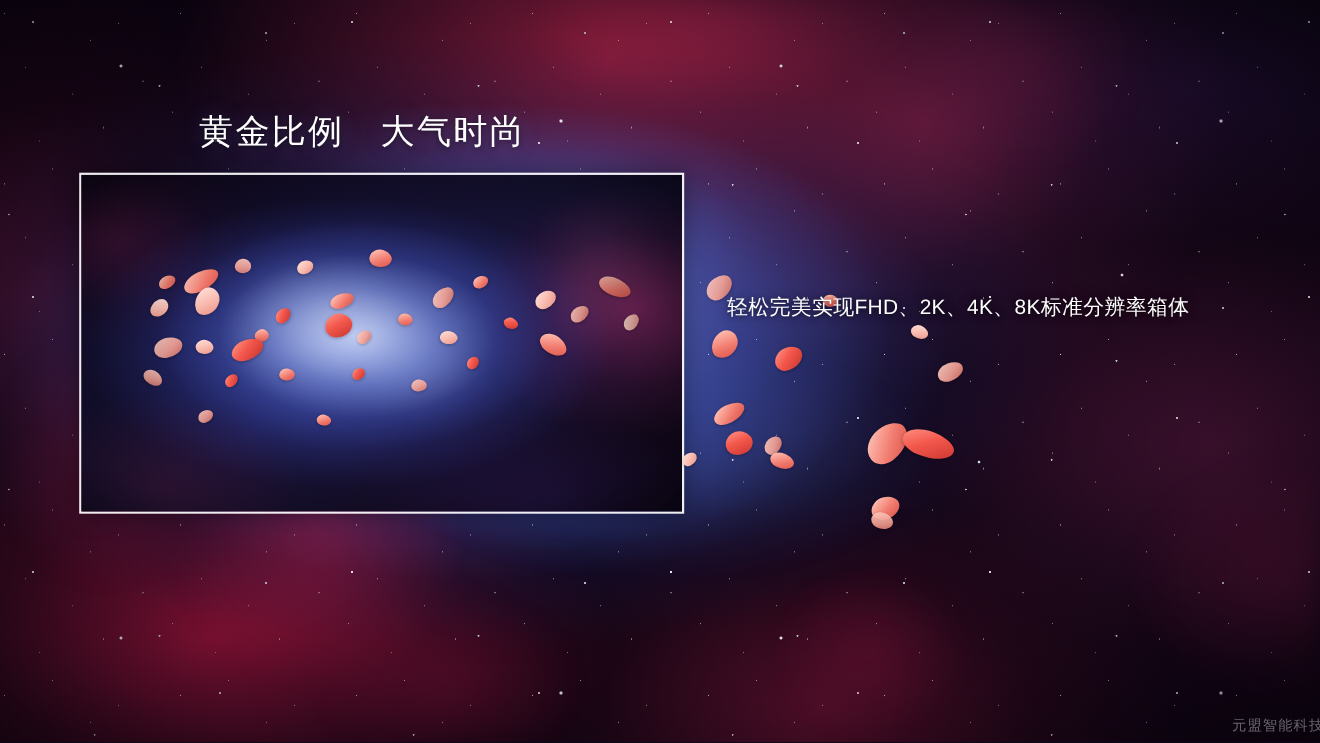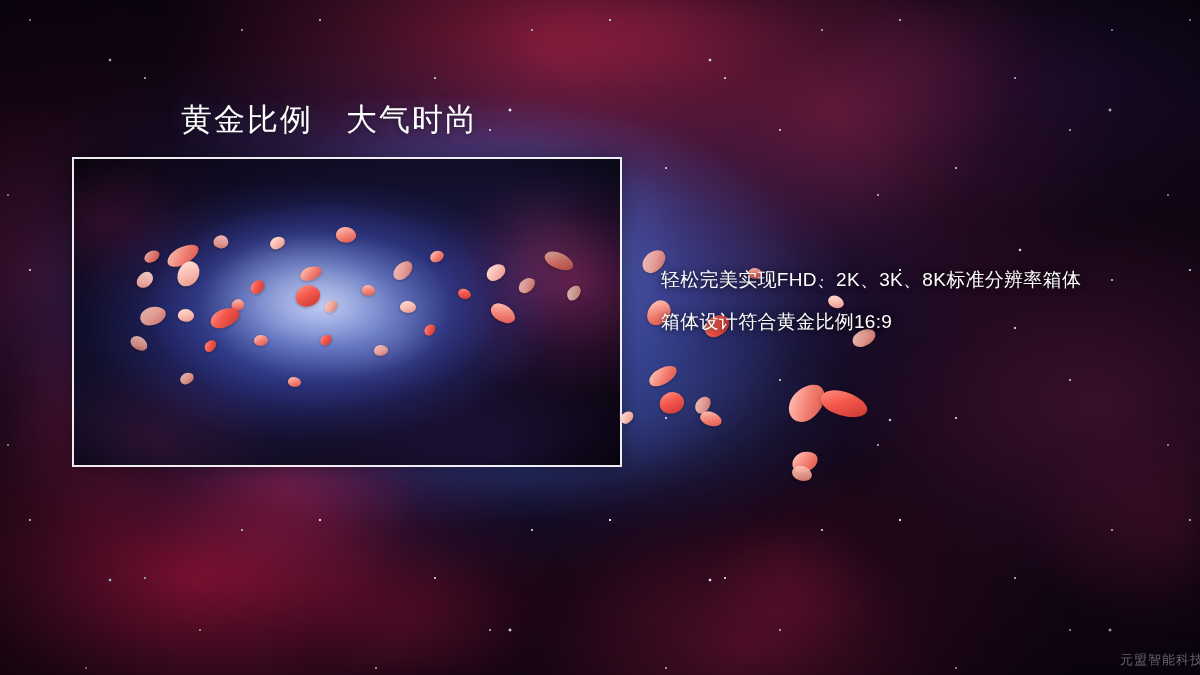--- a/index.html
+++ b/index.html
@@ -229,19 +229,18 @@
   <div class="petal" style="left:786px;top:388px;width:42px;height:30px;transform:rotate(-38deg);"></div>
   <div class="petal deep" style="left:820px;top:392px;width:48px;height:24px;transform:rotate(22deg);"></div>
   <div class="petal soft" style="left:852px;top:330px;width:24px;height:16px;transform:rotate(-18deg);"></div>
   <div class="petal pale" style="left:828px;top:296px;width:16px;height:12px;transform:rotate(34deg);"></div>
   <div class="petal" style="left:792px;top:452px;width:26px;height:20px;transform:rotate(-12deg);"></div>
   <div class="petal soft" style="left:792px;top:466px;width:20px;height:15px;transform:rotate(28deg);"></div>
   <div class="petal pale" style="left:620px;top:412px;width:14px;height:11px;transform:rotate(-26deg);"></div>
   <div class="petal" style="left:748px;top:268px;width:14px;height:11px;transform:rotate(16deg);"></div>
 
   <div class="body-text">
-    <div class="body-line">轻松完美实现FHD、2K、3K、8K标准分辨率箱体</div>
-    <div class="body-line">箱体设计符合黄金比例16:9</div>
+    <div class="body-line">轻松完美实现FHD、2K、4K、8K标准分辨率箱体</div>
   </div>
 
   <div class="watermark">元盟智能科技</div>
 
 </div>
 
 </body></html>

